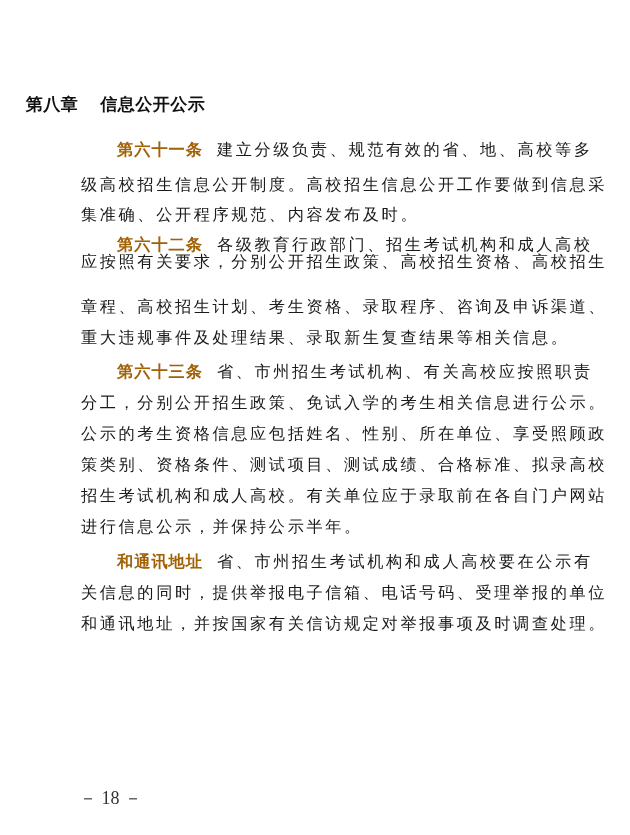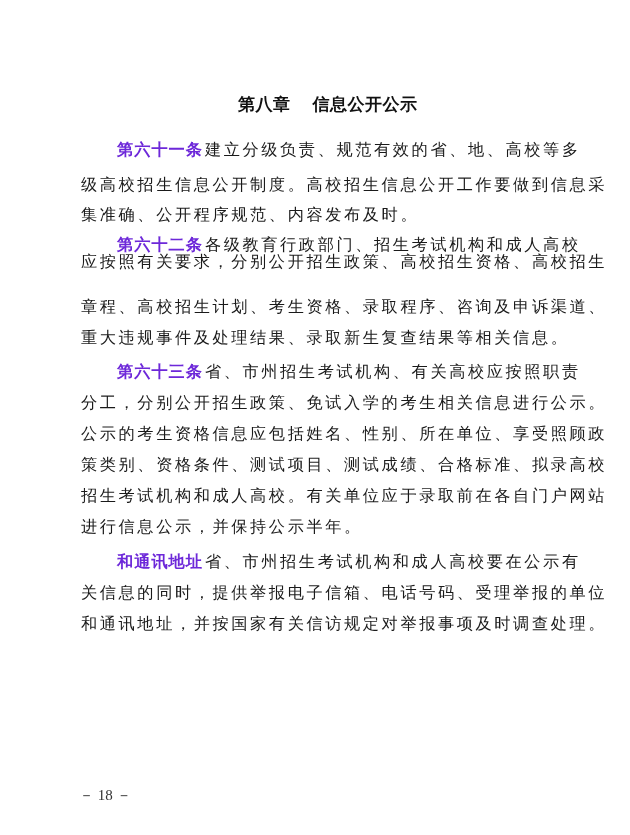--- a/index.html
+++ b/index.html
@@ -18,21 +18,20 @@
     .page {
       position: absolute;
       left: 0; top: 0;
       width: 630px;
       height: 835px;
     }
     .chapter-title {
       position: absolute;
       left: 0;
       width: 630px;
-      text-align: center;
       font-family: "DejaVu Sans", "Liberation Sans", sans-serif;
       font-weight: bold;
       font-size: 17px;
       letter-spacing: 0.5px;
       color: #111;
       white-space: pre;
     }
     .chapter-title .sep { display: inline-block; width: 22px; }
     .line {
       position: absolute;
@@ -42,28 +41,28 @@
       line-height: 20px;
       white-space: nowrap;
       letter-spacing: 2.6px;
       color: #1a1a1a;
     }
     .line.indent { left: 117px; width: 434px; }
     .article-label {
       font-family: "DejaVu Sans", "Liberation Sans", sans-serif;
       font-weight: bold;
       letter-spacing: 1px;
-      color: #6d28d9;
-      margin-right: 2px;
+      color: #a16207;
+      margin-right: 14px;
     }
     .footer {
       position: absolute;
       left: 79px;
       top: 786px;
-      font-size: 15px;
+      font-size: 18px;
       color: #333;
       white-space: pre;
       font-family: "Liberation Serif", "DejaVu Serif", serif;
     }
   </style>
 </head>
 <body>
 
 <div class="page">
 

